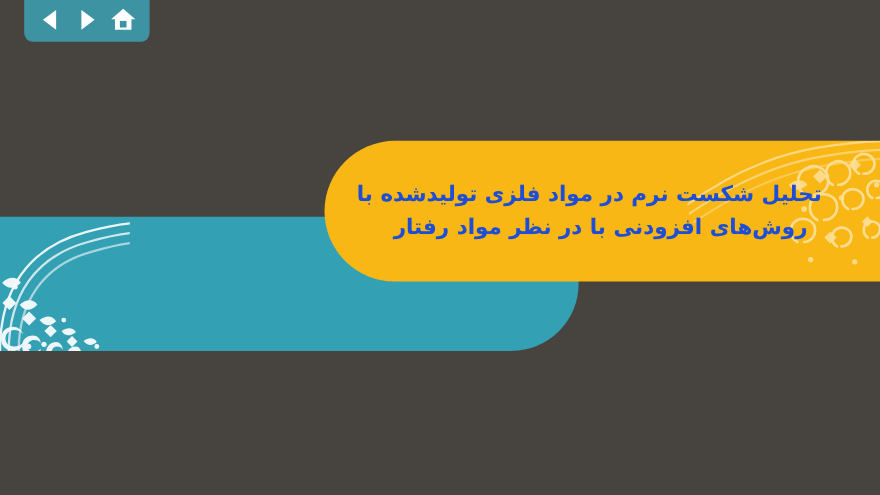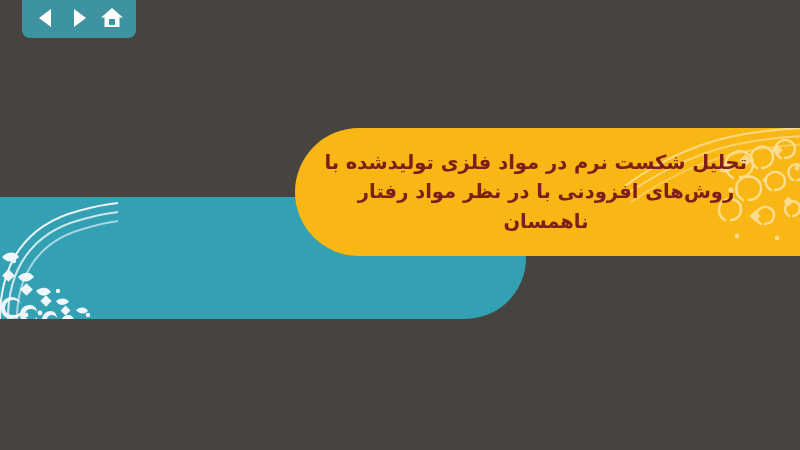--- a/index.html
+++ b/index.html
@@ -103,21 +103,21 @@
     height: 128px;
     opacity: 0.55;
     pointer-events: none;
   }
 
   #title-text {
     position: relative;
     z-index: 3;
     direction: rtl;
     text-align: center;
-    color: #7f1d1d;
+    color: #1d4ed8;
     font-family: "DejaVu Sans", sans-serif;
     font-size: 19.5px;
     font-weight: bold;
     line-height: 1.52;
     width: 420px;
     padding-right: 18px;
     letter-spacing: 0;
     text-shadow: 0 0 1px rgba(0,0,0,0.08);
   }
 
@@ -193,21 +193,20 @@
         <circle cx="152" cy="110" r="2.4"></circle>
         <circle cx="182" cy="96" r="2.2"></circle>
         <path d="M92 40 c7 -6 14 -5 17 0 -7 6 -13 6 -17 0z"></path>
         <path d="M180 20 c6 -6 13 -5 16 0 -6 6 -12 6 -16 0z"></path>
       </g>
     </svg>
 
     <div id="title-text">
       <span class="tline">تحلیل شکست نرم در مواد فلزی تولیدشده با</span>
       <span class="tline">روش‌های افزودنی با در نظر مواد رفتار</span>
-      <span class="tline">ناهمسان</span>
     </div>
   </div>
 
   <div id="navbar">
 
     <button class="nav-btn">
       <svg width="22" height="22" viewBox="0 0 22 22">
         <path d="M16 2 L16 20 L4 11 Z" fill="#ffffff"></path>
       </svg>
     </button>

